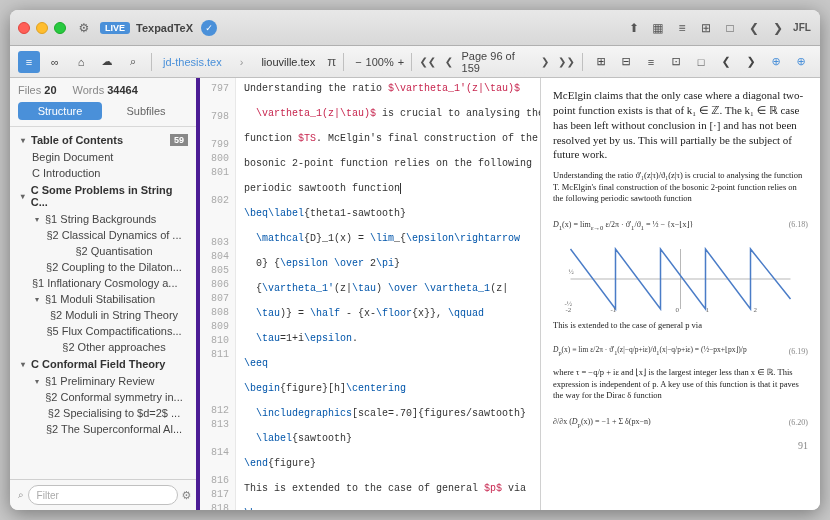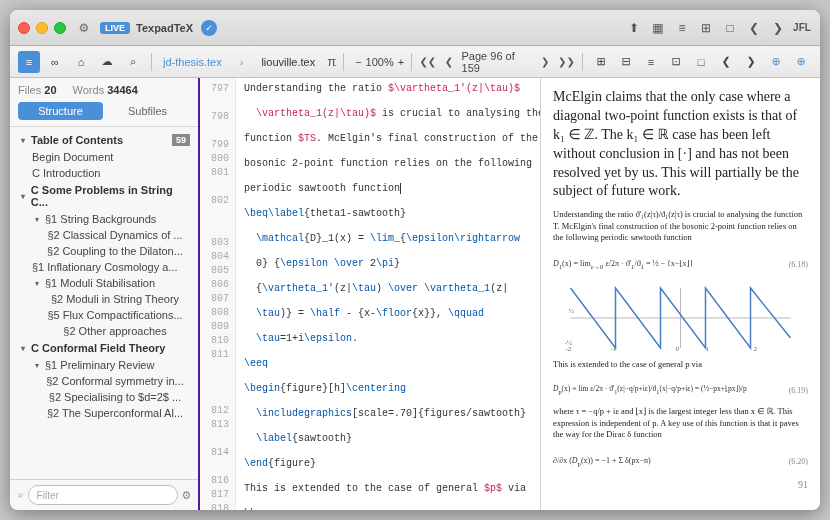--- a/index.html
+++ b/index.html
@@ -187,21 +187,21 @@
     .main-area {
       display: flex;
       flex: 1;
       overflow: hidden;
     }
 
     
     .sidebar {
       width: 190px;
       background: #f7f7f7;
-      border-right: 2px solid #4c1d95;
+      border-right: 4px solid #4c1d95;
       display: flex;
       flex-direction: column;
       flex-shrink: 0;
     }
     .sidebar-header {
       padding: 6px 8px;
       border-bottom: 1px solid #d8d8d8;
     }
     .sidebar-stats {
       display: flex;
@@ -490,20 +490,23 @@
         <div class="tree-section-header">
           <span class="tree-chevron">▾</span>
           <span>C Some Problems in String C...</span>
         </div>
         <div class="tree-item indent-1">
           <span class="tree-chevron">▾</span>
           <span>§1 String Backgrounds</span>
         </div>
         <div class="tree-item indent-2">
           <span>§2 Classical Dynamics of ...</span>
+        </div>
+        <div class="tree-item indent-2">
+          <span>§2 Quantisation</span>
         </div>
         <div class="tree-item indent-2">
           <span>§2 Coupling to the Dilaton...</span>
         </div>
         <div class="tree-item indent-1">
           <span>§1 Inflationary Cosmology a...</span>
         </div>
         <div class="tree-item indent-1">
           <span class="tree-chevron">▾</span>
           <span>§1 Moduli Stabilisation</span>
@@ -609,21 +612,21 @@
 
 
 
 </div>
       </div>
     </div>
 
     <div class="preview-area">
       <div class="preview-content">
         <div class="preview-text-block">
-          <p style="font-size:14px;line-height:1.35;">McElgin claims that the only case where a diagonal two-point function exists is that of k₁ ∈ ℤ. The k₁ ∈ ℝ case has been left without conclusion in [·] and has not been resolved yet by us. This will partially be the subject of future work.</p>
+          <p style="font-size:11px;line-height:1.35;">McElgin claims that the only case where a diagonal two-point function exists is that of k₁ ∈ ℤ. The k₁ ∈ ℝ case has been left without conclusion in [·] and has not been resolved yet by us. This will partially be the subject of future work.</p>
         </div>
         <div class="preview-text-block">
           <p style="font-size:8.5px;line-height:1.35;">Understanding the ratio ϑ'₁(z|τ)/ϑ₁(z|τ) is crucial to analysing the function T. McElgin's final construction of the bosonic 2-point function relies on the following periodic sawtooth function</p>
         </div>
         <div class="preview-eq-number">
           <div class="preview-eq" style="flex:1;text-align:left;font-size:8px;">
             <em>D</em><sub>1</sub>(x) = lim<sub>ε→0</sub> ε/2π · ϑ'<sub>1</sub>/ϑ<sub>1</sub> = ½ − {x−⌊x⌋}
           </div>
           <span class="eq-num">(6.18)</span>
         </div>

